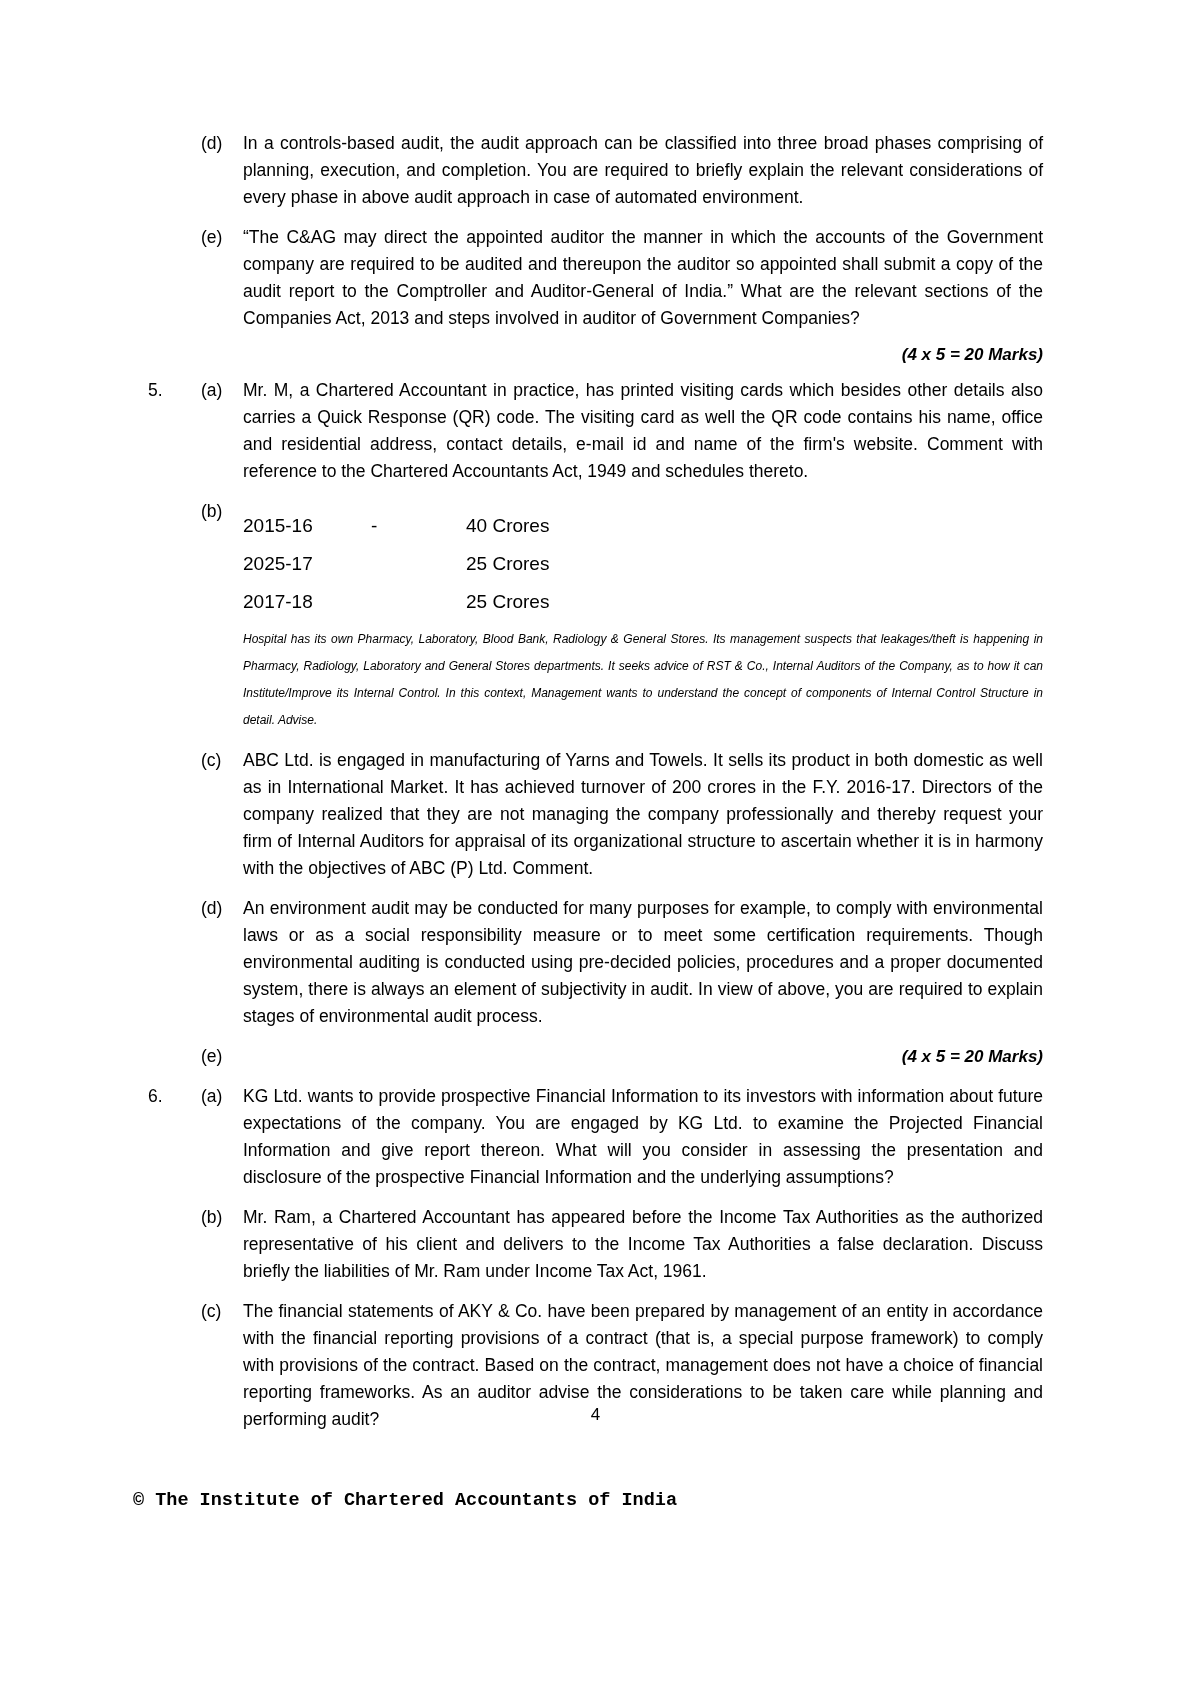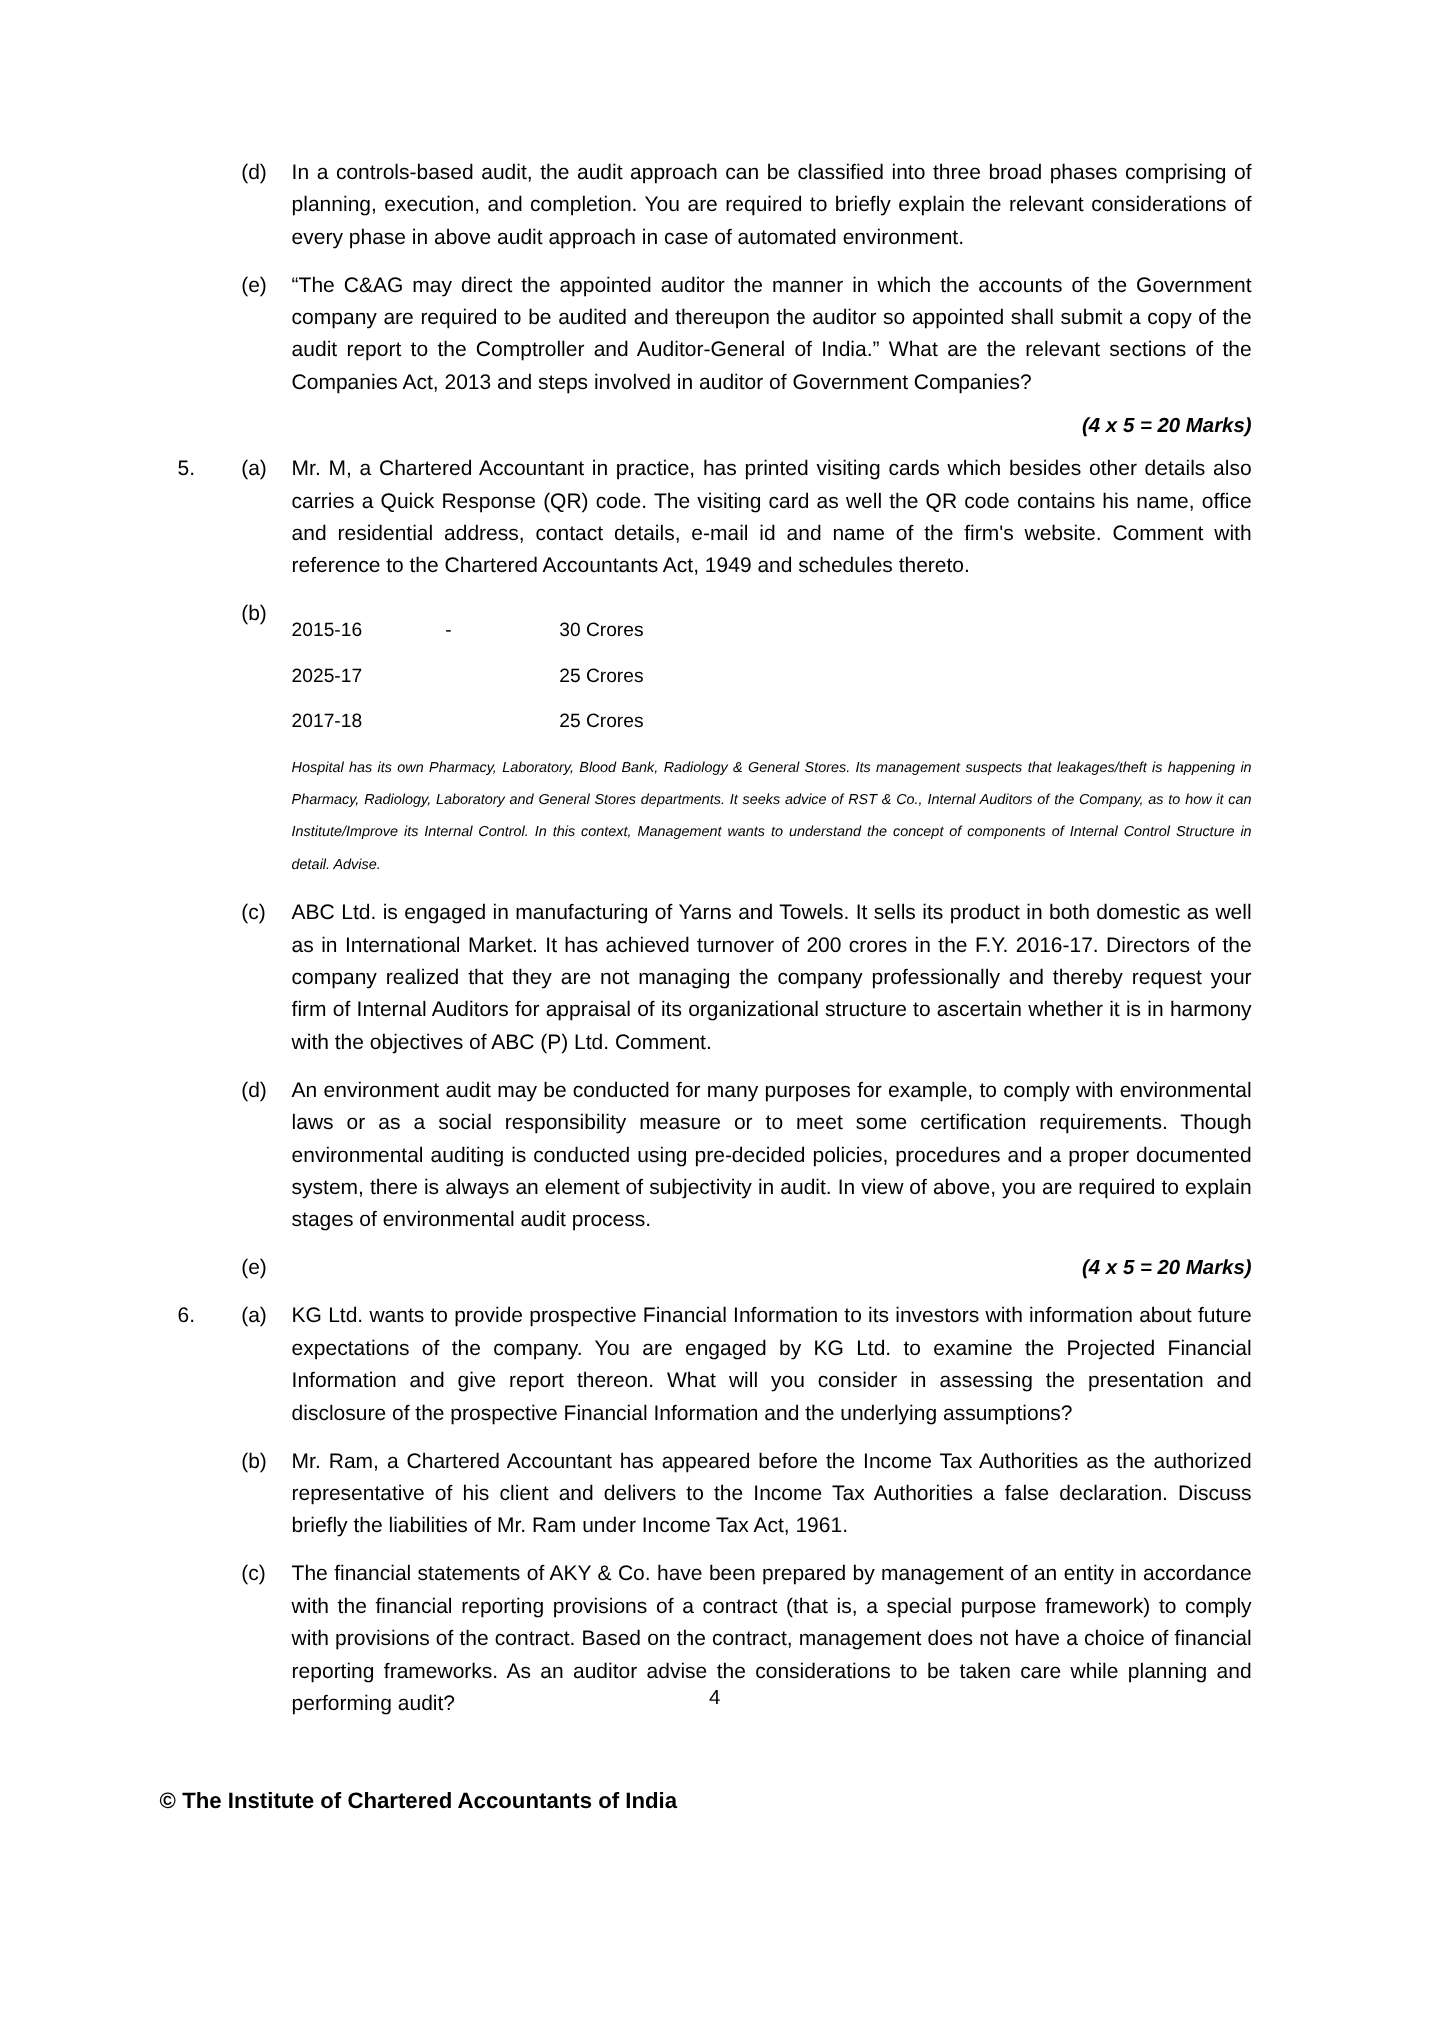--- a/index.html
+++ b/index.html
@@ -66,21 +66,21 @@
     font-style: italic;
     font-weight: bold;
     font-size: 17px;
     margin-left: 18px;
   }
   .rev-table {
     margin: 14px 0 6px 0;
   }
   .rev-row {
     display: flex;
-    font-size: 16px;
+    font-size: 19px;
     line-height: 27px;
     margin-bottom: 11px;
   }
   .rev-year { width: 128px; flex: 0 0 128px; }
   .rev-dash { width: 95px; flex: 0 0 95px; }
   .rev-amt  { flex: 0 0 auto; }
   .subpara {
     font-size: 12px;
     line-height: 27px;
     text-align: justify;
@@ -92,21 +92,21 @@
     top: 1405px;
     left: 0;
     width: 1191px;
     text-align: center;
     font-size: 17px;
   }
   .footer {
     position: absolute;
     top: 1490px;
     left: 133px;
-    font-family: Liberation Sans, sans-serif;
+    font-family: Liberation Mono, monospace;
     font-weight: bold;
     font-size: 18.5px;
   }
   .clearfix::after { content: ""; display: table; clear: both; }
 </style>
 </head>
 <body>
 
 <div class="page">
   <div class="content">
@@ -132,21 +132,21 @@
     </div>
 
     <div class="qrow">
       <div class="qnum"></div>
       <div class="qletter">(b)</div>
       <div class="qtext nojust">
         <div class="rev-table">
           <div class="rev-row">
             <div class="rev-year">2015-16</div>
             <div class="rev-dash">-</div>
-            <div class="rev-amt">30 Crores</div>
+            <div class="rev-amt">40 Crores</div>
           </div>
           <div class="rev-row">
             <div class="rev-year">2025-17</div>
             <div class="rev-dash"></div>
             <div class="rev-amt">25 Crores</div>
           </div>
           <div class="rev-row">
             <div class="rev-year">2017-18</div>
             <div class="rev-dash"></div>
             <div class="rev-amt">25 Crores</div>

